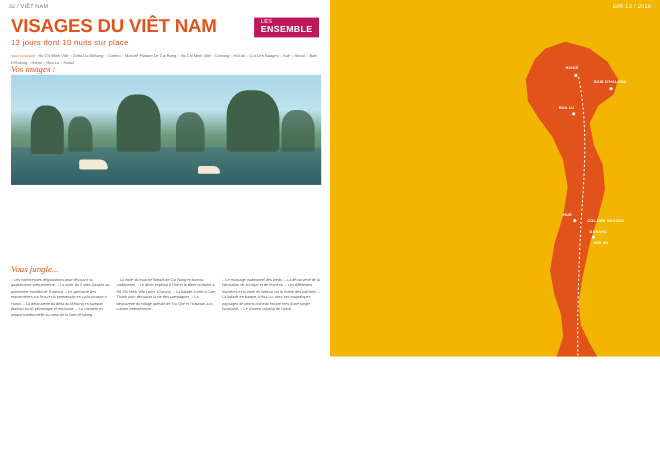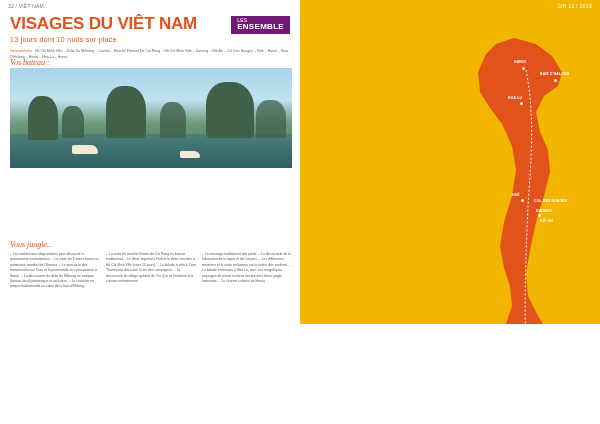--- a/index.html
+++ b/index.html
@@ -10,21 +10,21 @@
   }
   .page{position:relative;width:600px;height:324px;overflow:hidden;}
 
   
   .left{position:absolute;left:0;top:0;width:300px;height:424px;background:#fff;}
   .topbar{position:absolute;left:0;top:0;width:300px;height:14px;background:#fff;}
   .topbar .folio{position:absolute;left:8px;top:3px;font-size:5px;color:#7a7a7a;letter-spacing:.2px;}
 
   .title{position:absolute;left:10px;top:14px;font-size:17px;font-weight:bold;color:#e1531b;letter-spacing:-.2px;}
   .ensemble{
-    position:absolute;right:10px;top:16px;background:#701a75;color:#fff;
+    position:absolute;right:10px;top:16px;background:#be185d;color:#fff;
     padding:2px 6px 3px 6px;font-size:8px;font-weight:bold;letter-spacing:.3px;margin-left:32px;
   }
   .ensemble .small{font-size:5px;font-weight:normal;display:block;line-height:5px;margin-bottom:-1px;}
   .subtitle{position:absolute;left:10px;top:36px;font-size:7px;color:#e1531b;letter-spacing:.3px;}
   .itin{position:absolute;left:10px;top:48px;width:282px;font-size:3.6px;color:#666;line-height:6px;}
 
   .script{font-family:"Liberation Serif",serif;font-style:italic;color:#e1531b;}
 
   .sec-photo{position:absolute;left:10px;top:58px;font-size:8px;}
   .photo-main{
@@ -86,21 +86,21 @@
       <span class="small">LES</span>
       <span>ENSEMBLE</span>
     </div>
 
     <div class="subtitle">13 jours dont 10 nuits sur place</div>
     <div class="itin">
       <span class="script">Votre itinéraire :</span>
       <span>Hô Chi Minh Ville – Delta Du Mékong – Cantho – Marché Flottant De Cai Rang – Hô Chi Minh Ville – Danang – Hôi An – Col Des Nuages – Huê – Hanoï – Baie D'Halong – Hanoï – Hoa Lu – Hanoï</span>
     </div>
 
-    <div class="sec-photo script">Vos bateau :</div>
+    <div class="sec-photo script">Vos images :</div>
 
     <div class="photo-main">
       <div class="sea"></div>
       <div class="karst" style="left:18px;bottom:28px;width:30px;height:44px;"></div>
       <div class="karst" style="left:52px;bottom:30px;width:22px;height:32px;opacity:.85;"></div>
       <div class="karst" style="left:96px;bottom:30px;width:40px;height:52px;"></div>
       <div class="karst" style="left:150px;bottom:30px;width:26px;height:36px;opacity:.8;"></div>
       <div class="karst" style="left:196px;bottom:30px;width:48px;height:56px;"></div>
       <div class="karst" style="left:246px;bottom:30px;width:30px;height:38px;opacity:.75;"></div>
       <div class="boat" style="left:62px;bottom:14px;width:26px;height:9px;"></div>

